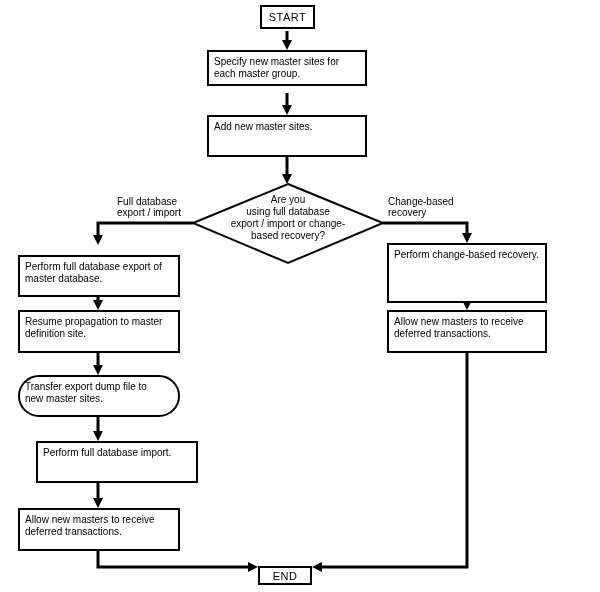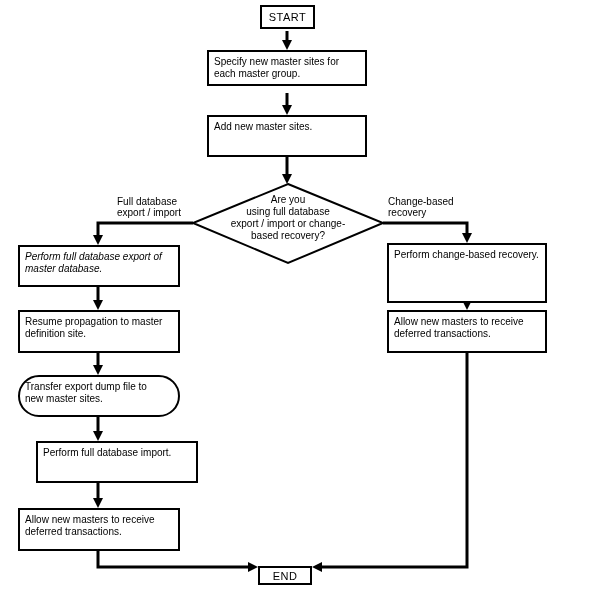--- a/index.html
+++ b/index.html
@@ -107,21 +107,21 @@
 using full database
 export / import or change-
 based recovery?</div>
 
   <div class="node branch-label" style="left:117px; top:196px; width:80px;">Full database
 export / import</div>
 
   <div class="node branch-label" style="left:388px; top:196px; width:90px;">Change-based
 recovery</div>
 
-  <div class="node process" style="left:18px; top:245px; width:162px; height:42px;font-style:italic;">Perform full database export of
+  <div class="node process" style="left:18px; top:255px; width:162px; height:42px;">Perform full database export of
 master database.</div>
 
   <div class="node process" style="left:18px; top:310px; width:162px; height:43px;">Resume propagation to master
 definition site.</div>
 
   <div class="node process" style="left:18px; top:375px; width:162px; height:42px;border-radius:21px;">Transfer export dump file to
 new master sites.</div>
 
   <div class="node process" style="left:36px; top:441px; width:162px; height:42px;">Perform full database import.</div>
 

